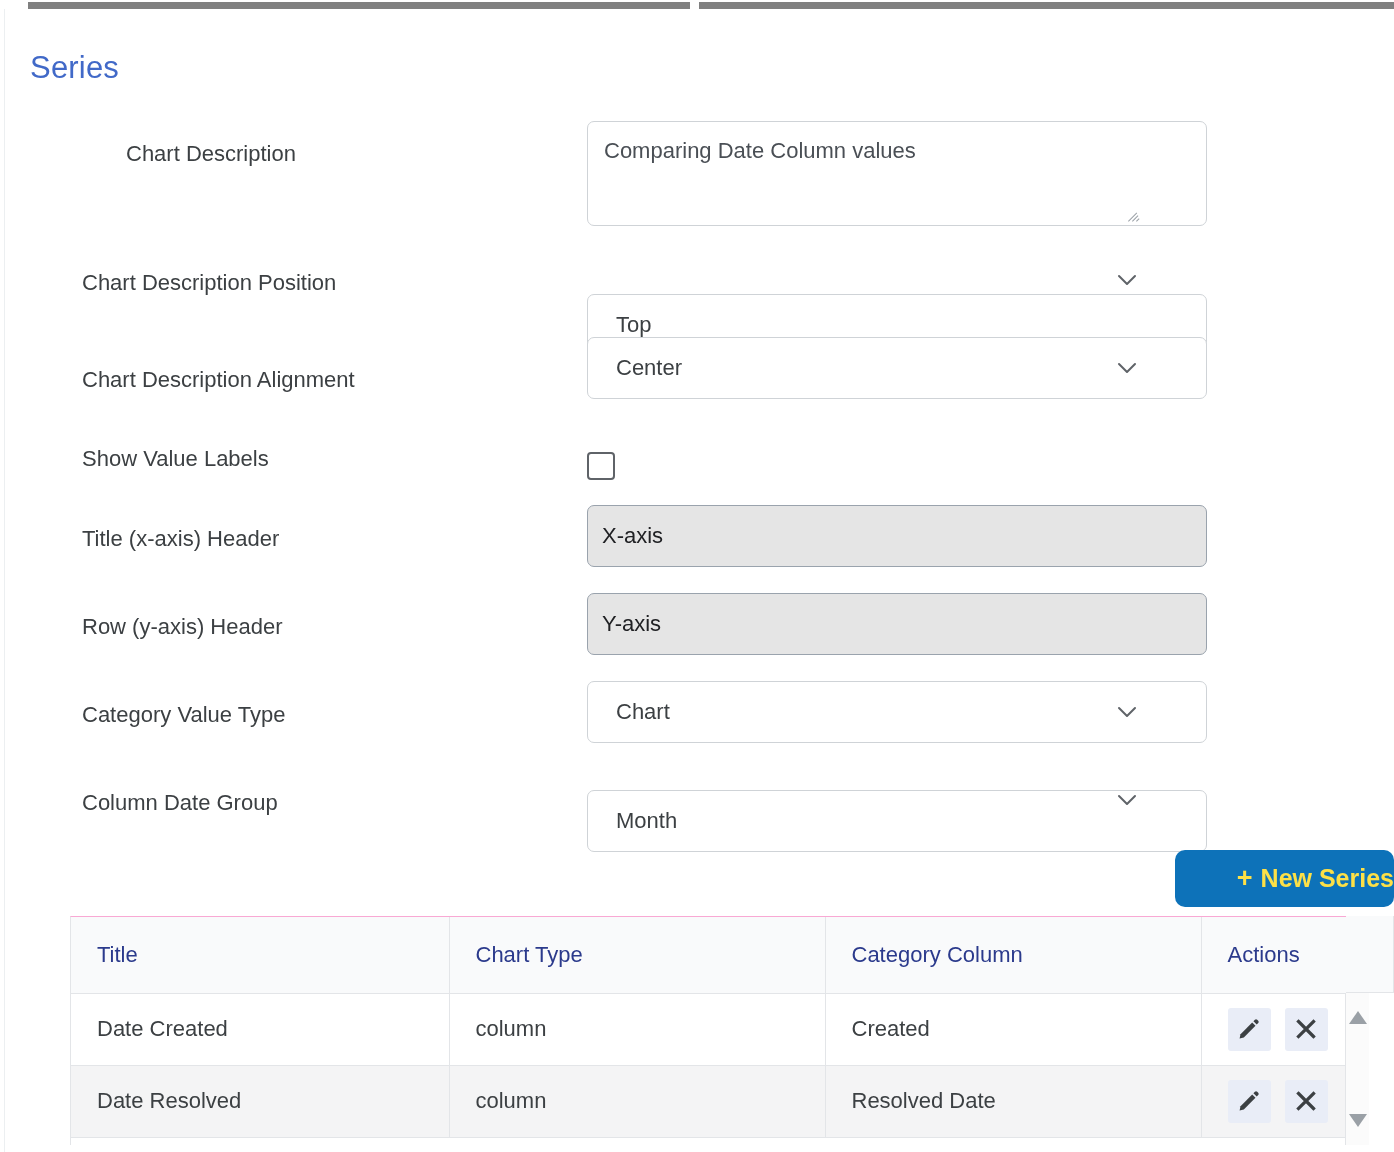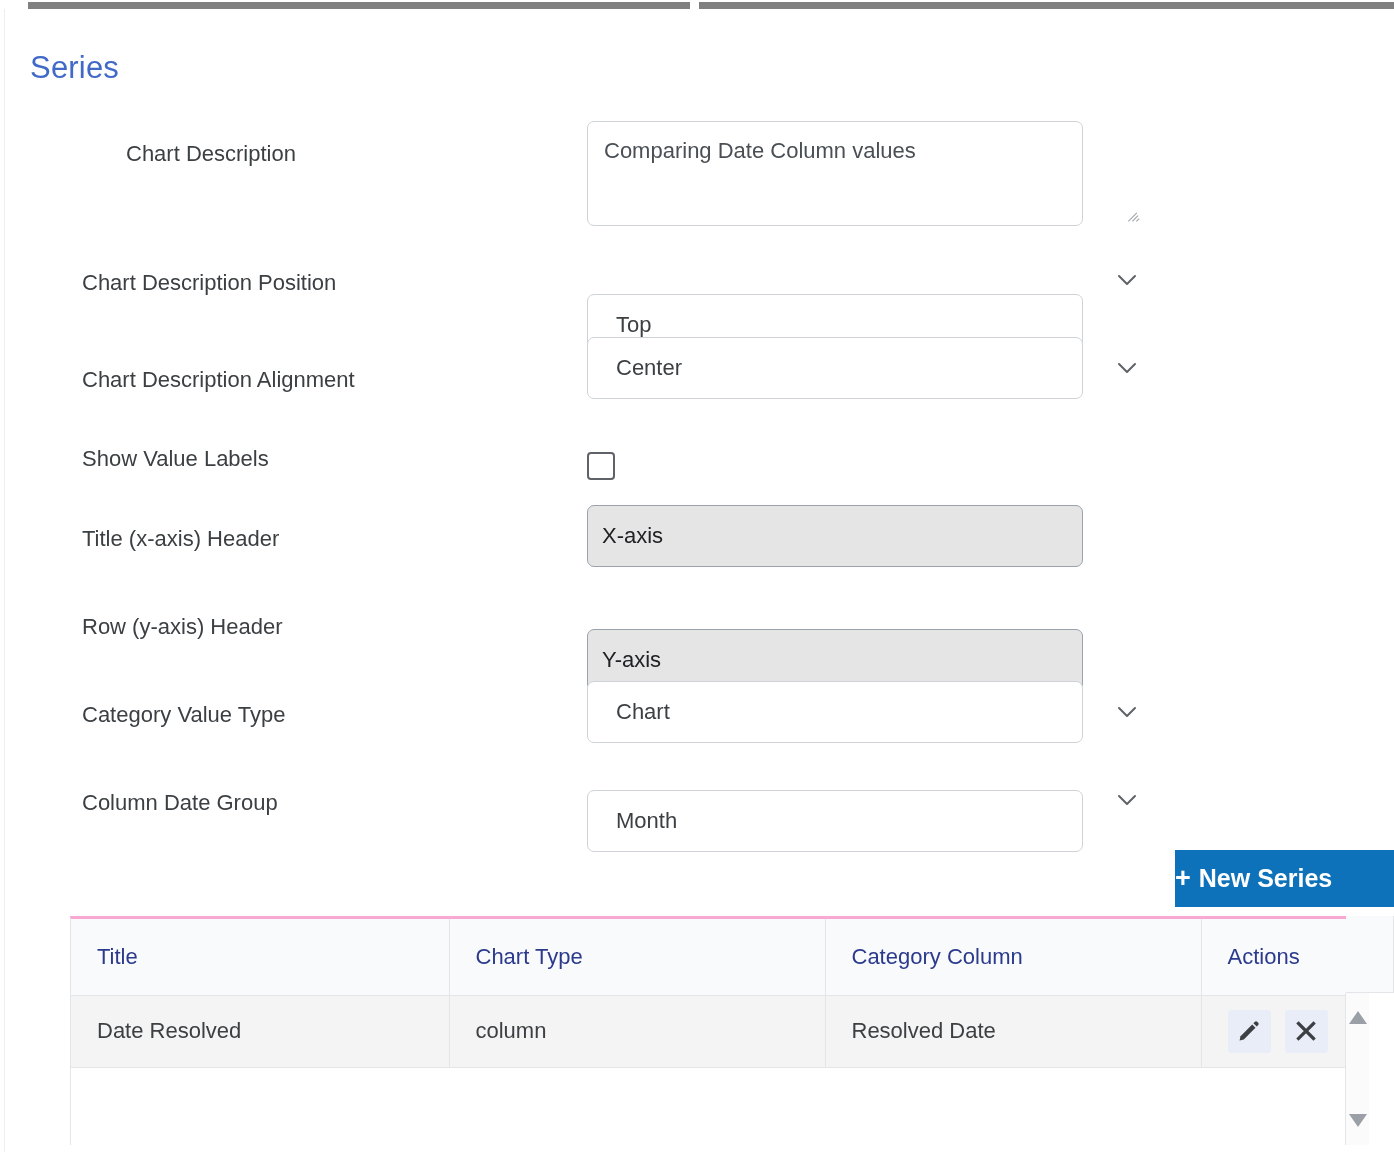--- a/index.html
+++ b/index.html
@@ -74,21 +74,21 @@
     left: 82px;
     font-size: 22px;
     color: #3c4043;
     white-space: nowrap;
   }
 
   
   .ctrl {
     position: absolute;
     left: 587px;
-    width: 496px;
+    width: 620px;
     box-sizing: border-box;
     font-family: "Liberation Sans", sans-serif;
     font-size: 22px;
     color: #3c4043;
     background: #ffffff;
     border: 1px solid #cfd3d7;
     border-radius: 7px;
     outline: none;
   }
 
@@ -169,41 +169,41 @@
   
   #new-series-button {
     position: absolute;
     left: 1175px;
     top: 841px;
     width: 219px;
     height: 57px;
     box-sizing: border-box;
     background: #0d72b9;
     border: none;
-    border-radius: 0;
-    color: #ffffff;
+    border-radius: 10px;
+    color: #fde047;
     font-family: "Liberation Sans", sans-serif;
     font-size: 25px;
     font-weight: bold;
-    text-align: left;
+    text-align: right;
     line-height: 57px;
     cursor: pointer;
     white-space: nowrap;
     padding: 0;
   }
   #new-series-button .plus { font-size: 27px; font-weight: bold; margin-right: 8px; }
 
   
   #series-table-wrap {
     position: absolute;
     left: 70px;
     top: 907px;
     width: 1324px;
     height: 229px;
-    border-top: 3px solid #f9a8d4;
+    border-top: 1px solid #f9a8d4;
     border-left: 1px solid #e3e5e8;
     box-sizing: border-box;
     background: #ffffff;
   }
   table.series-table {
     border-collapse: collapse;
     table-layout: fixed;
     width: 1276px;
     margin: 0;
   }
@@ -344,21 +344,21 @@
     <input type="checkbox" id="show-value-labels-checkbox" style="">
   </div>
 
   <div class="form-row">
     <div class="form-label" style="top:517px;">Title (x-axis) Header</div>
     <input type="text" class="ctrl text-input" style="top: 496px;" value="X-axis">
   </div>
 
   <div class="form-row">
     <div class="form-label" style="top:605px;">Row (y-axis) Header</div>
-    <input type="text" class="ctrl text-input" style="top: 584px; margin-top: 36px;" value="Y-axis">
+    <input type="text" class="ctrl text-input" style="top: 584px;" value="Y-axis">
   </div>
 
   <div class="form-row">
     <div class="form-label" style="top:693px;">Category Value Type</div>
     <div class="ctrl select-box" style="top:672px;">Chart</div>
     <div class="chev" style="top:692px;">
       <svg width="22" height="22" viewBox="0 0 22 22">
           <path d="M3 7 L11 15 L19 7" fill="none" stroke="#5f6368" stroke-width="2" stroke-linecap="round" stroke-linejoin="round"></path>
         </svg>
     </div>
@@ -382,20 +382,38 @@
     <table class="series-table">
       <thead>
         <tr>
           <th class="col-title">Title</th>
           <th class="col-type">Chart Type</th>
           <th class="col-category">Category Column</th>
           <th class="col-actions">Actions</th>
         </tr>
       </thead>
       <tbody>
+        <tr class="row-odd">
+          <td class="col-title">Date Created</td>
+          <td class="col-type">column</td>
+          <td class="col-category">Created</td>
+          <td class="col-actions actions-cell">
+            <button class="icon-btn">
+              <svg width="24" height="24" viewBox="0 0 24 24">
+                <path d="M3.5 17.2 L15.2 5.5 L18.5 8.8 L6.8 20.5 L2.6 21.4 Z" fill="#3c4043"></path>
+                <path d="M16.4 4.3 L17.9 2.8 A1.6 1.6 0 0 1 20.2 2.8 L21.2 3.8 A1.6 1.6 0 0 1 21.2 6.1 L19.7 7.6 Z" fill="#3c4043"></path>
+              </svg>
+            </button>
+            <button class="icon-btn">
+              <svg width="24" height="24" viewBox="0 0 24 24">
+                <path d="M4.5 4.5 L19.5 19.5 M19.5 4.5 L4.5 19.5" stroke="#3c4043" stroke-width="3.2" stroke-linecap="square"></path>
+              </svg>
+            </button>
+          </td>
+        </tr>
         <tr class="row-even">
           <td class="col-title">Date Resolved</td>
           <td class="col-type">column</td>
           <td class="col-category">Resolved Date</td>
           <td class="col-actions actions-cell">
             <button class="icon-btn">
               <svg width="24" height="24" viewBox="0 0 24 24">
                 <path d="M3.5 17.2 L15.2 5.5 L18.5 8.8 L6.8 20.5 L2.6 21.4 Z" fill="#3c4043"></path>
                 <path d="M16.4 4.3 L17.9 2.8 A1.6 1.6 0 0 1 20.2 2.8 L21.2 3.8 A1.6 1.6 0 0 1 21.2 6.1 L19.7 7.6 Z" fill="#3c4043"></path>
               </svg>

